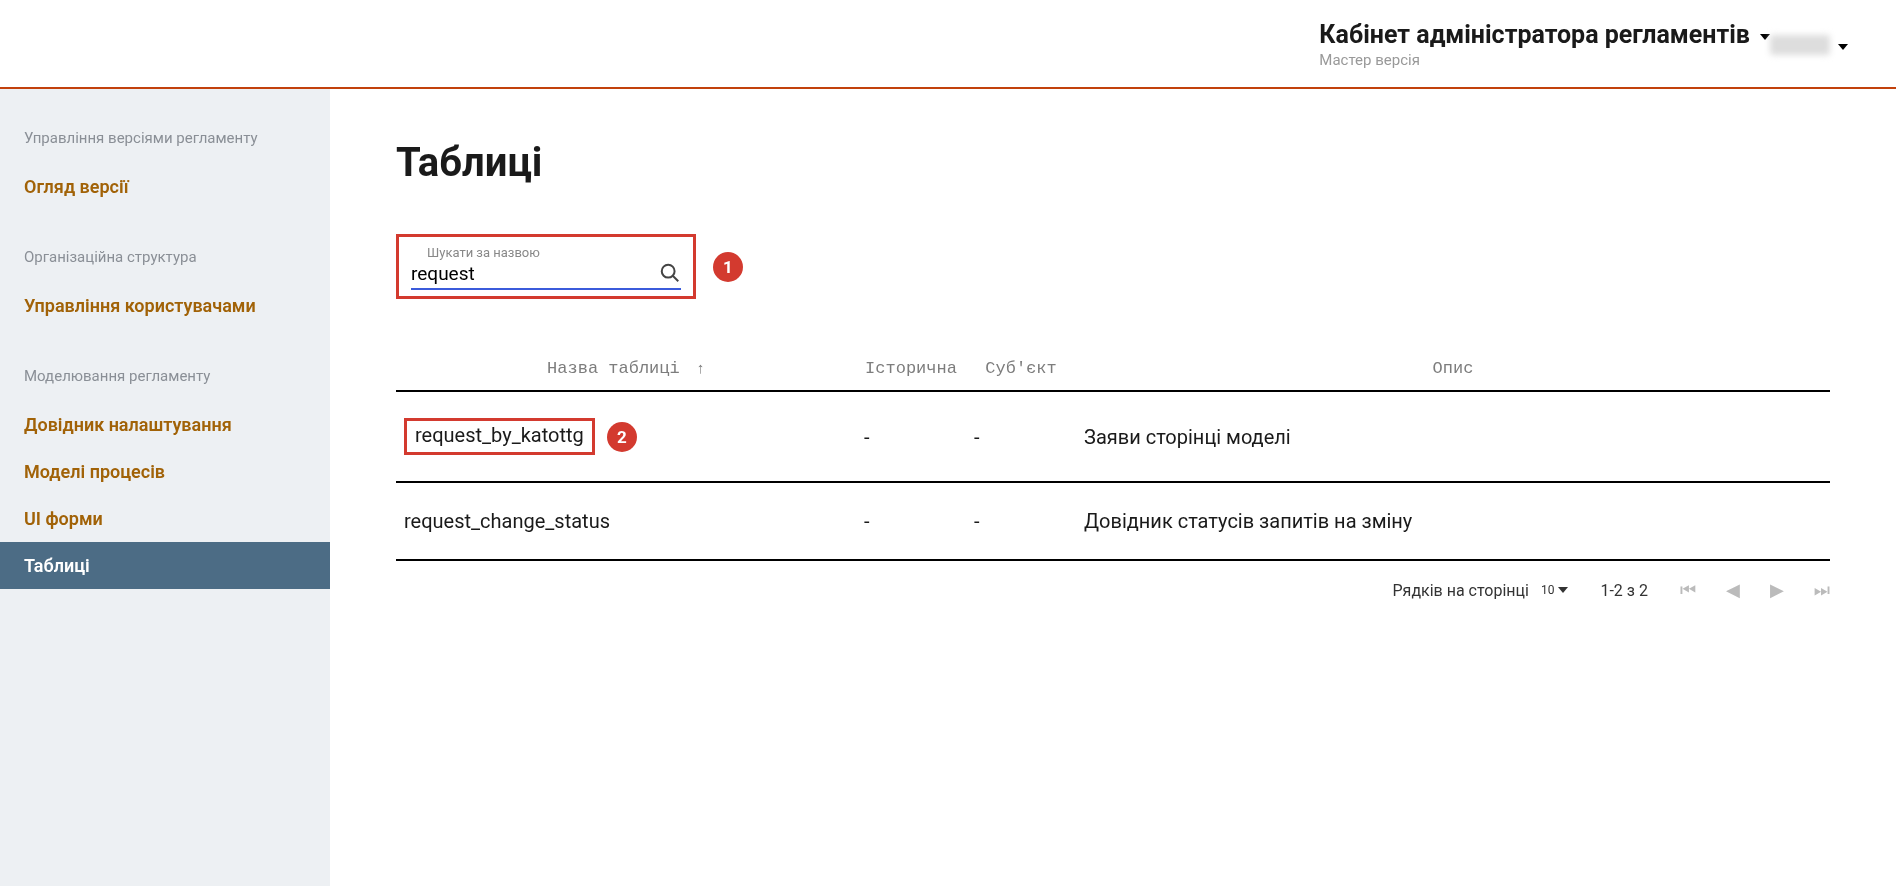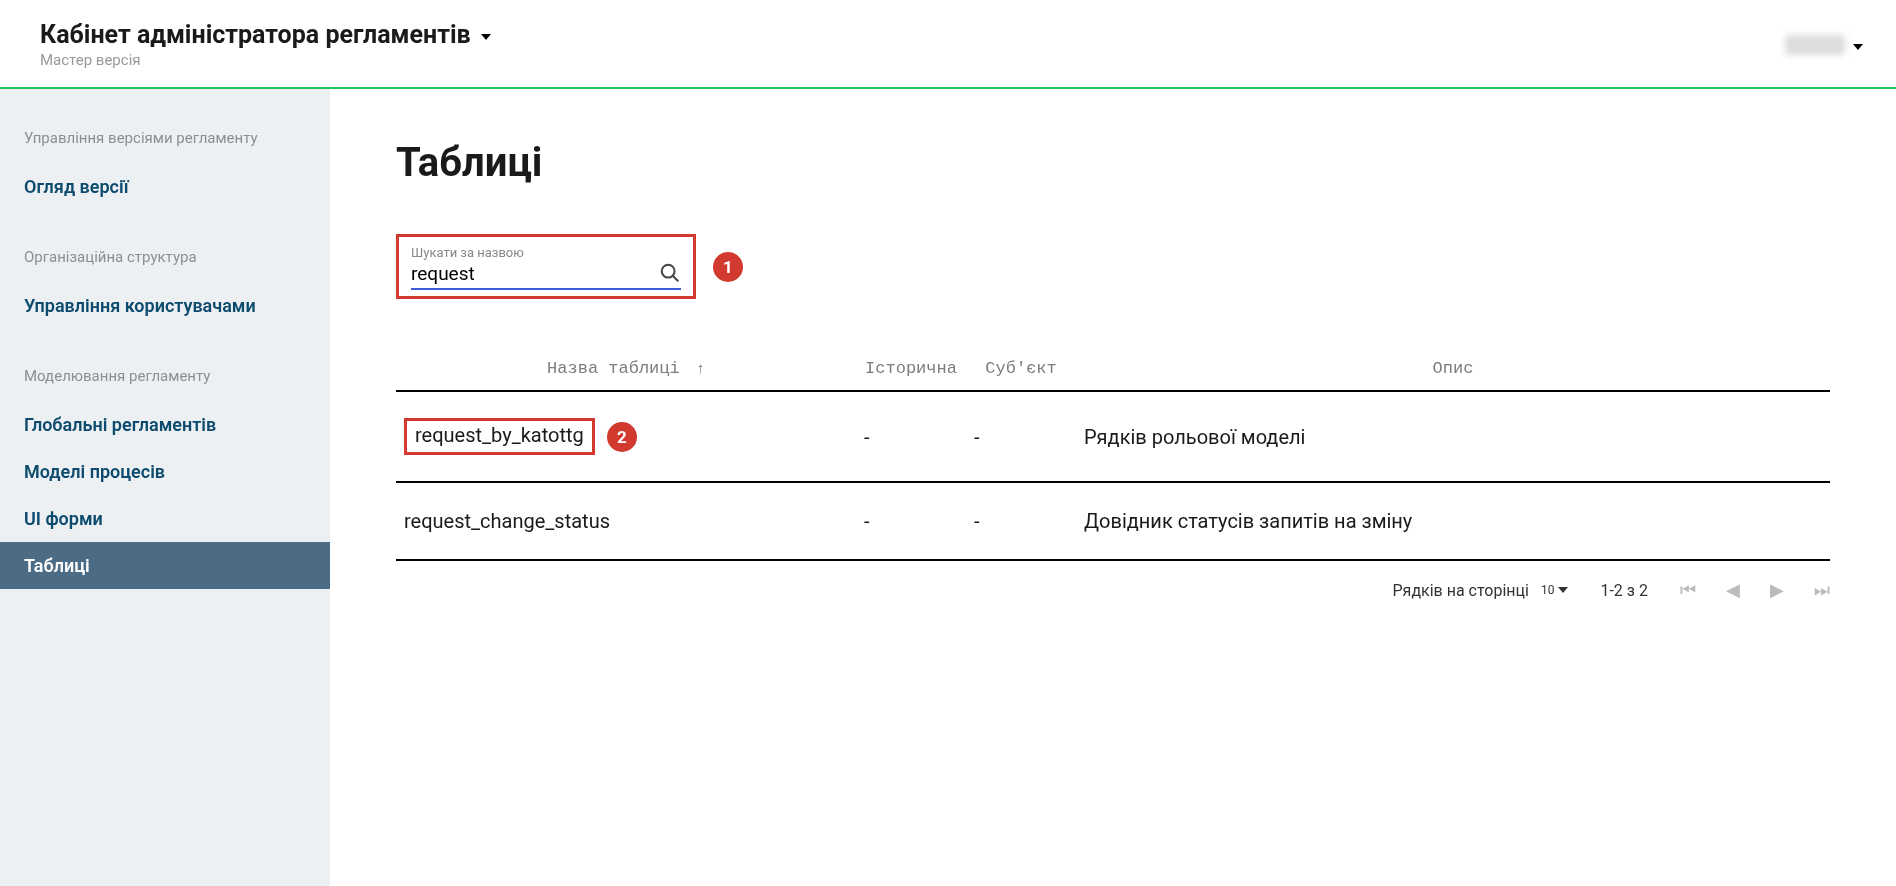--- a/index.html
+++ b/index.html
@@ -6,24 +6,24 @@
   body {
     font-family: -apple-system, BlinkMacSystemFont, "Segoe UI", Roboto, Arial, sans-serif;
     background: #fff;
     color: #1a1a1a;
     width: 1896px;
     height: 886px;
     overflow: hidden;
   }
   .header {
     display: flex;
-    justify-content: space-between;
-    align-items: center;
-    padding: 20px 33px 18px 40px;
-    border-bottom: 2px solid #22c55e;
+    justify-content: flex-end;
+    align-items: center;
+    padding: 20px 48px 18px 40px;
+    border-bottom: 2px solid #c2410c;
   }
   .header-left {
     display: flex;
     flex-direction: column;
   }
   .header-title-row {
     display: flex;
     align-items: center;
     gap: 10px;
   }
@@ -67,21 +67,21 @@
   .sidebar-section-label {
     font-size: 15px;
     color: #8a8f96;
     padding: 10px 24px 16px 24px;
   }
   .sidebar-item {
     padding: 13px 24px;
     font-size: 18px;
     font-weight: 600;
     cursor: pointer;
-    color: #0c4a6e;
+    color: #a16207;
   }
   .sidebar-item.active {
     background: #4c6c85;
     color: #fff;
   }
   .sidebar-gap {
     height: 28px;
   }
   .main {
     flex: 1;
@@ -96,20 +96,21 @@
     display: inline-block;
     border: 3px solid #d33a2f;
     padding: 8px 12px 6px 12px;
     margin-bottom: 48px;
     position: relative;
   }
   .search-label {
     font-size: 13px;
     color: #888;
     margin-bottom: 2px;
+    margin-left: 16px;
   }
   .search-row {
     display: flex;
     border-bottom: 2px solid #3b5bdb;
     width: 270px;
     padding-bottom: 3px;
   }
   .search-input {
     border: none;
     outline: none;
@@ -232,21 +233,21 @@
   <nav class="sidebar">
     <div class="sidebar-section-label">Управління версіями регламенту</div>
     <div class="sidebar-item">Огляд версії</div>
     <div class="sidebar-gap"></div>
 
     <div class="sidebar-section-label">Організаційна структура</div>
     <div class="sidebar-item">Управління користувачами</div>
     <div class="sidebar-gap"></div>
 
     <div class="sidebar-section-label">Моделювання регламенту</div>
-    <div class="sidebar-item">Глобальні регламентів</div>
+    <div class="sidebar-item">Довідник налаштування</div>
     <div class="sidebar-item">Моделі процесів</div>
     <div class="sidebar-item">UI форми</div>
     <div class="sidebar-item active">Таблиці</div>
   </nav>
 
   <main class="main">
     <h1 class="page-title">Таблиці</h1>
 
     <div style="display:flex; align-items:center;">
       <div class="search-wrap">
@@ -279,21 +280,21 @@
       <tbody>
         <tr>
           <td>
             <div class="cell-row-with-badge">
               <span class="cell-name-highlight">request_by_katottg</span>
               <span class="annotation-badge">2</span>
             </div>
           </td>
           <td class="cell-dash">-</td>
           <td class="cell-dash">-</td>
-          <td>Рядків рольової моделі</td>
+          <td>Заяви сторінці моделі</td>
         </tr>
         <tr>
           <td>request_change_status</td>
           <td class="cell-dash">-</td>
           <td class="cell-dash">-</td>
           <td>Довідник статусів запитів на зміну</td>
         </tr>
       </tbody>
     </table>
 

